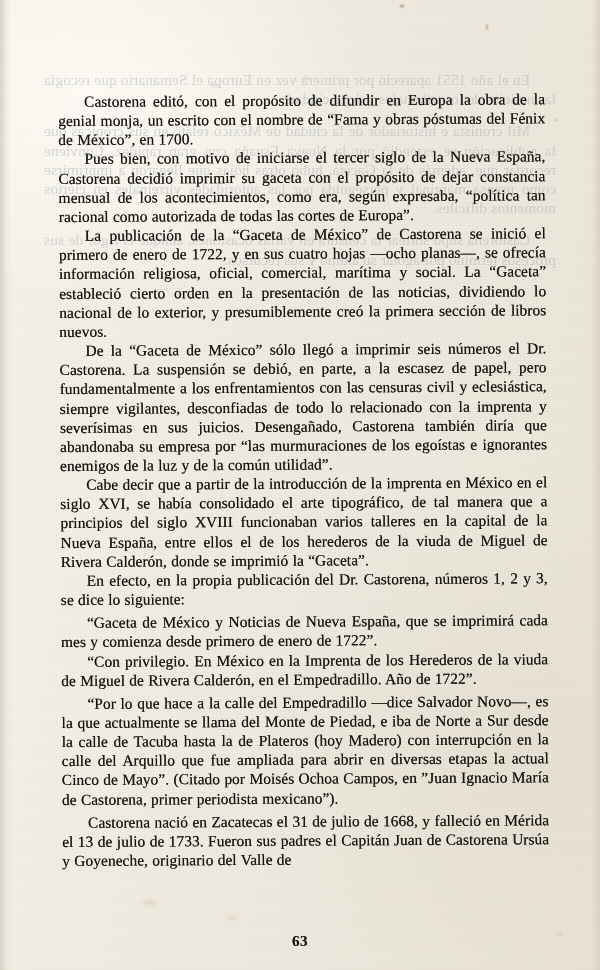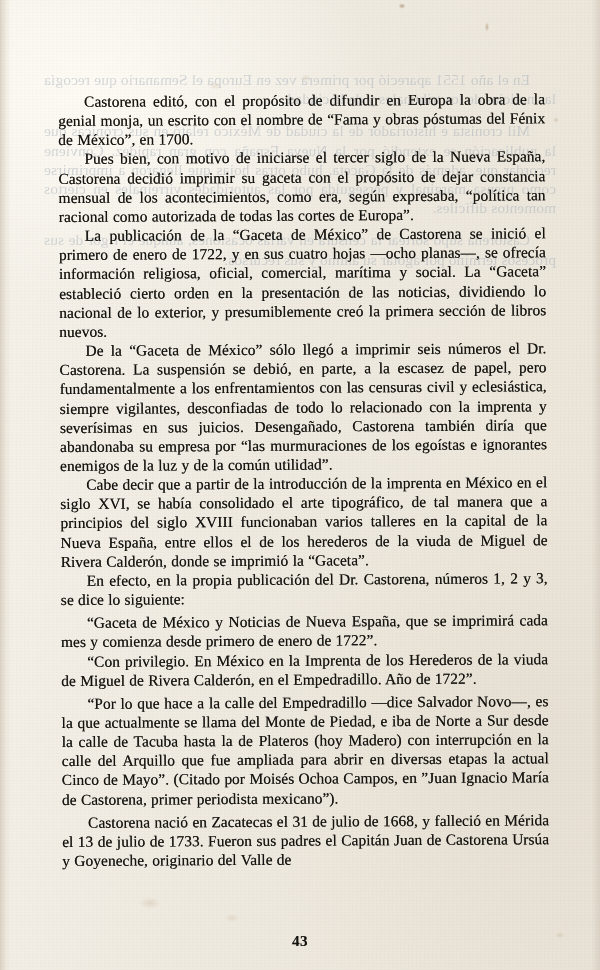--- a/index.html
+++ b/index.html
@@ -139,16 +139,16 @@
     <p>La publicación de la “Gaceta de México” de Castorena se inició el primero de enero de 1722, y en sus cuatro hojas —ocho planas—, se ofrecía información religiosa, oficial, comercial, marítima y social. La “Gaceta” estableció cierto orden en la presentación de las noticias, dividiendo lo nacional de lo exterior, y presumiblemente creó la primera sección de libros nuevos.</p>
     <p>De la “Gaceta de México” sólo llegó a imprimir seis números el Dr. Castorena. La suspensión se debió, en parte, a la escasez de papel, pero fundamentalmente a los enfrentamientos con las censuras civil y eclesiástica, siempre vigilantes, desconfiadas de todo lo relacionado con la imprenta y severísimas en sus juicios. Desengañado, Castorena también diría que abandonaba su empresa por “las murmuraciones de los egoístas e ignorantes enemigos de la luz y de la común utilidad”.</p>
     <p>Cabe decir que a partir de la introducción de la imprenta en México en el siglo XVI, se había consolidado el arte tipográfico, de tal manera que a principios del siglo XVIII funcionaban varios talleres en la capital de la Nueva España, entre ellos el de los herederos de la viuda de Miguel de Rivera Calderón, donde se imprimió la “Gaceta”.</p>
     <p>En efecto, en la propia publicación del Dr. Castorena, números 1, 2 y 3, se dice lo siguiente:</p>
     <p class="spaced-before">“Gaceta de México y Noticias de Nueva España, que se imprimirá cada mes y comienza desde primero de enero de 1722”.</p>
     <p>“Con privilegio. En México en la Imprenta de los Herederos de la viuda de Miguel de Rivera Calderón, en el Empedradillo. Año de 1722”.</p>
     <p class="spaced-before">“Por lo que hace a la calle del Empedradillo —dice Salvador Novo—, es la que actualmente se llama del Monte de Piedad, e iba de Norte a Sur desde la calle de Tacuba hasta la de Plateros (hoy Madero) con interrupción en la calle del Arquillo que fue ampliada para abrir en diversas etapas la actual Cinco de Mayo”. (Citado por Moisés Ochoa Campos, en ”Juan Ignacio María de Castorena, primer periodista mexicano”).</p>
     <p class="spaced-before">Castorena nació en Zacatecas el 31 de julio de 1668, y falleció en Mérida el 13 de julio de 1733. Fueron sus padres el Capitán Juan de Castorena Ursúa y Goyeneche, originario del Valle de</p>
   </div>
 
-  <div class="folio">43</div>
+  <div class="folio">63</div>
 
   <div class="grain"></div>
 </div>
 
 </body></html>

